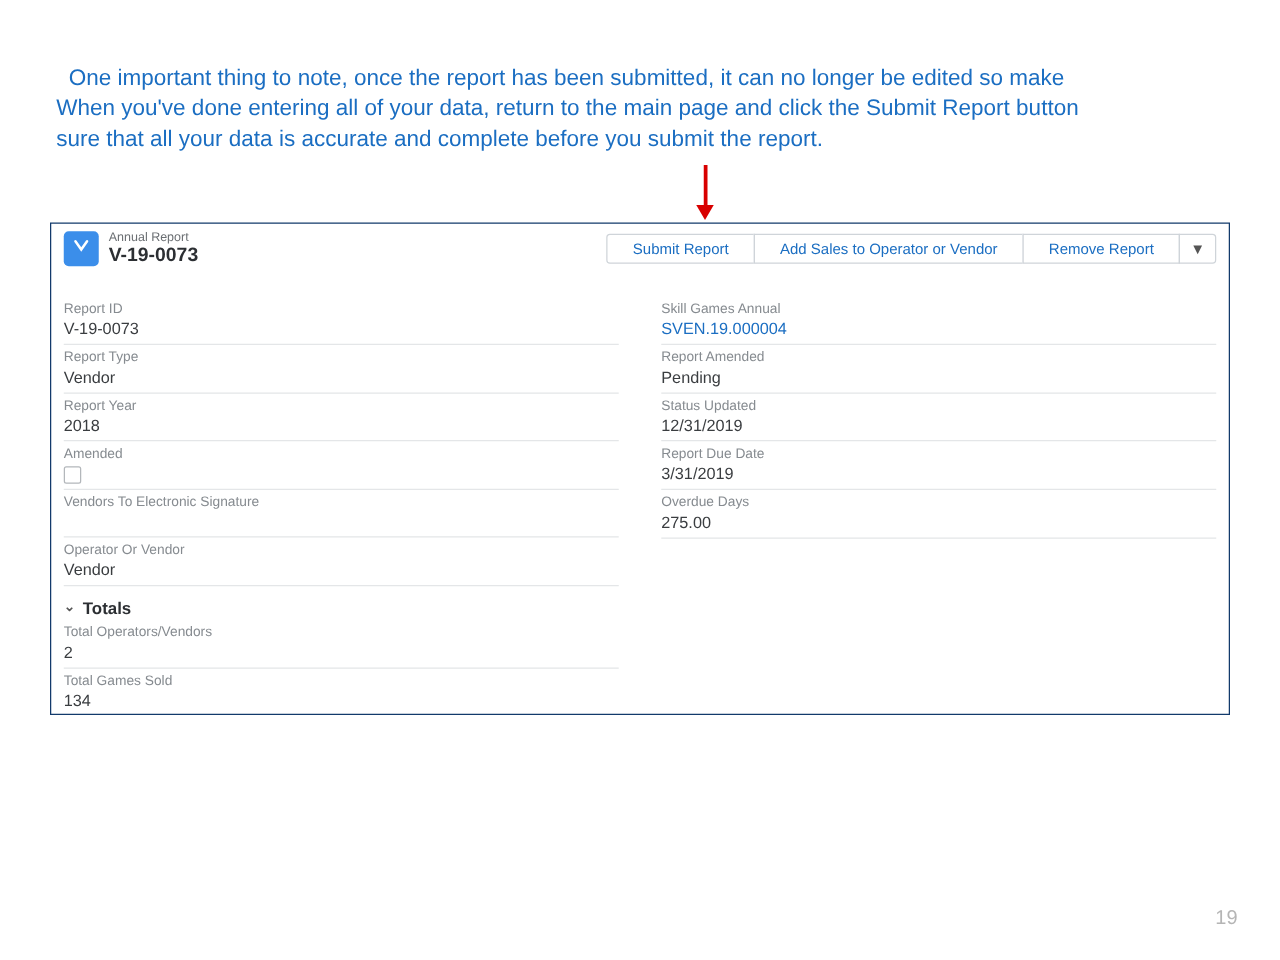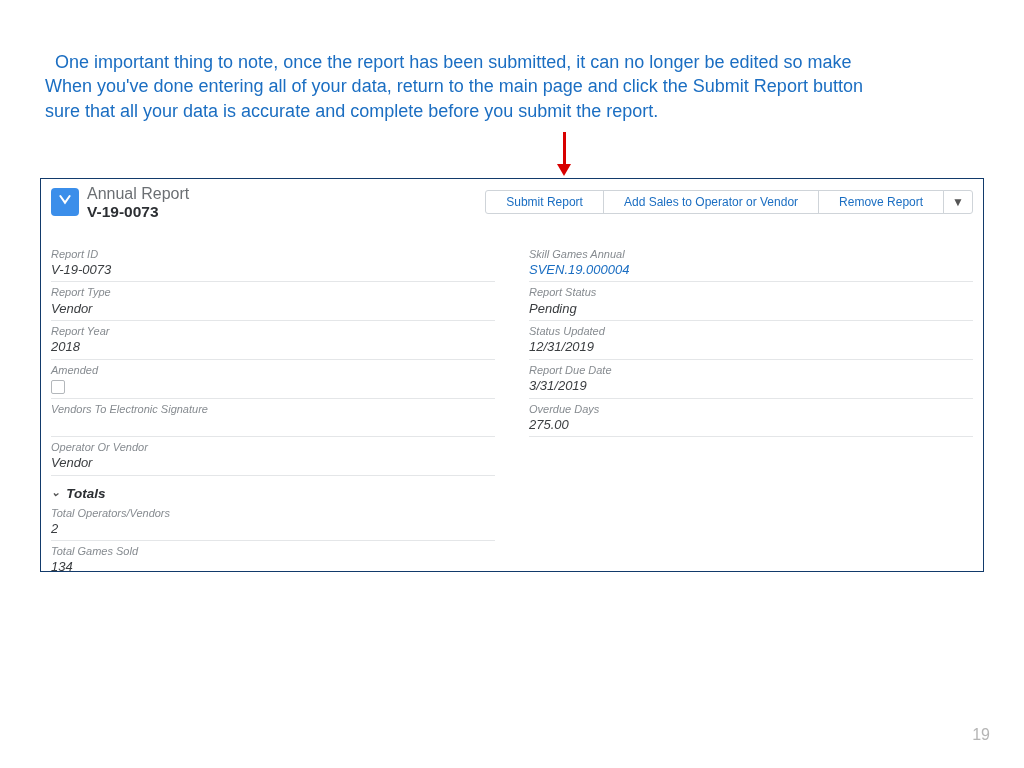--- a/index.html
+++ b/index.html
@@ -67,21 +67,21 @@
     align-items: center;
     justify-content: center;
     font-size: 16px;
     flex: 0 0 auto;
   }
   .titles {
     margin-left: 8px;
     flex: 1 1 auto;
   }
   .record-type {
-    font-size: 16px;
+    font-size: 10px;
     color: #6b6f73;
     line-height: 1.1;
   }
   .record-name {
     font-size: 15.5px;
     font-weight: 700;
     color: #2c2f33;
     line-height: 1.1;
   }
   .button-row {
@@ -106,21 +106,21 @@
     padding: 4px 8px;
     color: #555;
   }
   .body-area {
     padding: 24px 10px 6px 10px;
   }
   .two-col {
     display: flex;
     gap: 34px;
   }
-  .col { flex: 1 1 50%; font-style: italic; }
+  .col { flex: 1 1 50%; }
   .field {
     border-bottom: 1px solid #e4e6e8;
     padding: 2px 0 3px 0;
     margin-bottom: 2px;
   }
   .flabel {
     font-size: 11px;
     color: #868b90;
     line-height: 1.2;
   }
@@ -242,21 +242,21 @@
         </div>
 
       </div>
 
       <div class="col">
         <div class="field">
           <div class="flabel">Skill Games Annual</div>
           <div class="fvalue link">SVEN.19.000004</div>
         </div>
         <div class="field">
-          <div class="flabel">Report Status</div>
+          <div class="flabel">Report Amended</div>
           <div class="fvalue">Pending</div>
         </div>
         <div class="field">
           <div class="flabel">Status Updated</div>
           <div class="fvalue">12/31/2019</div>
         </div>
         <div class="field">
           <div class="flabel">Report Due Date</div>
           <div class="fvalue">3/31/2019</div>
         </div>

